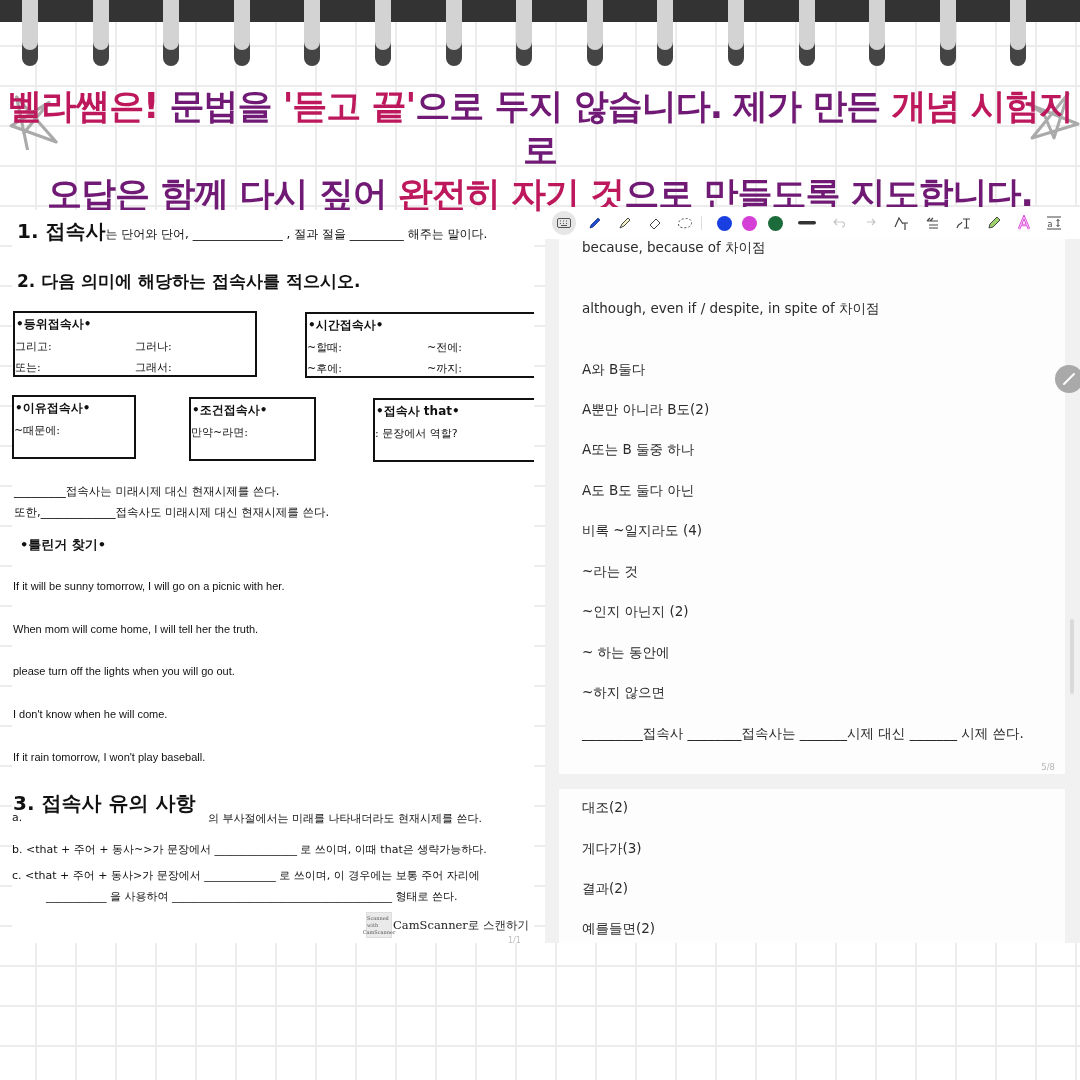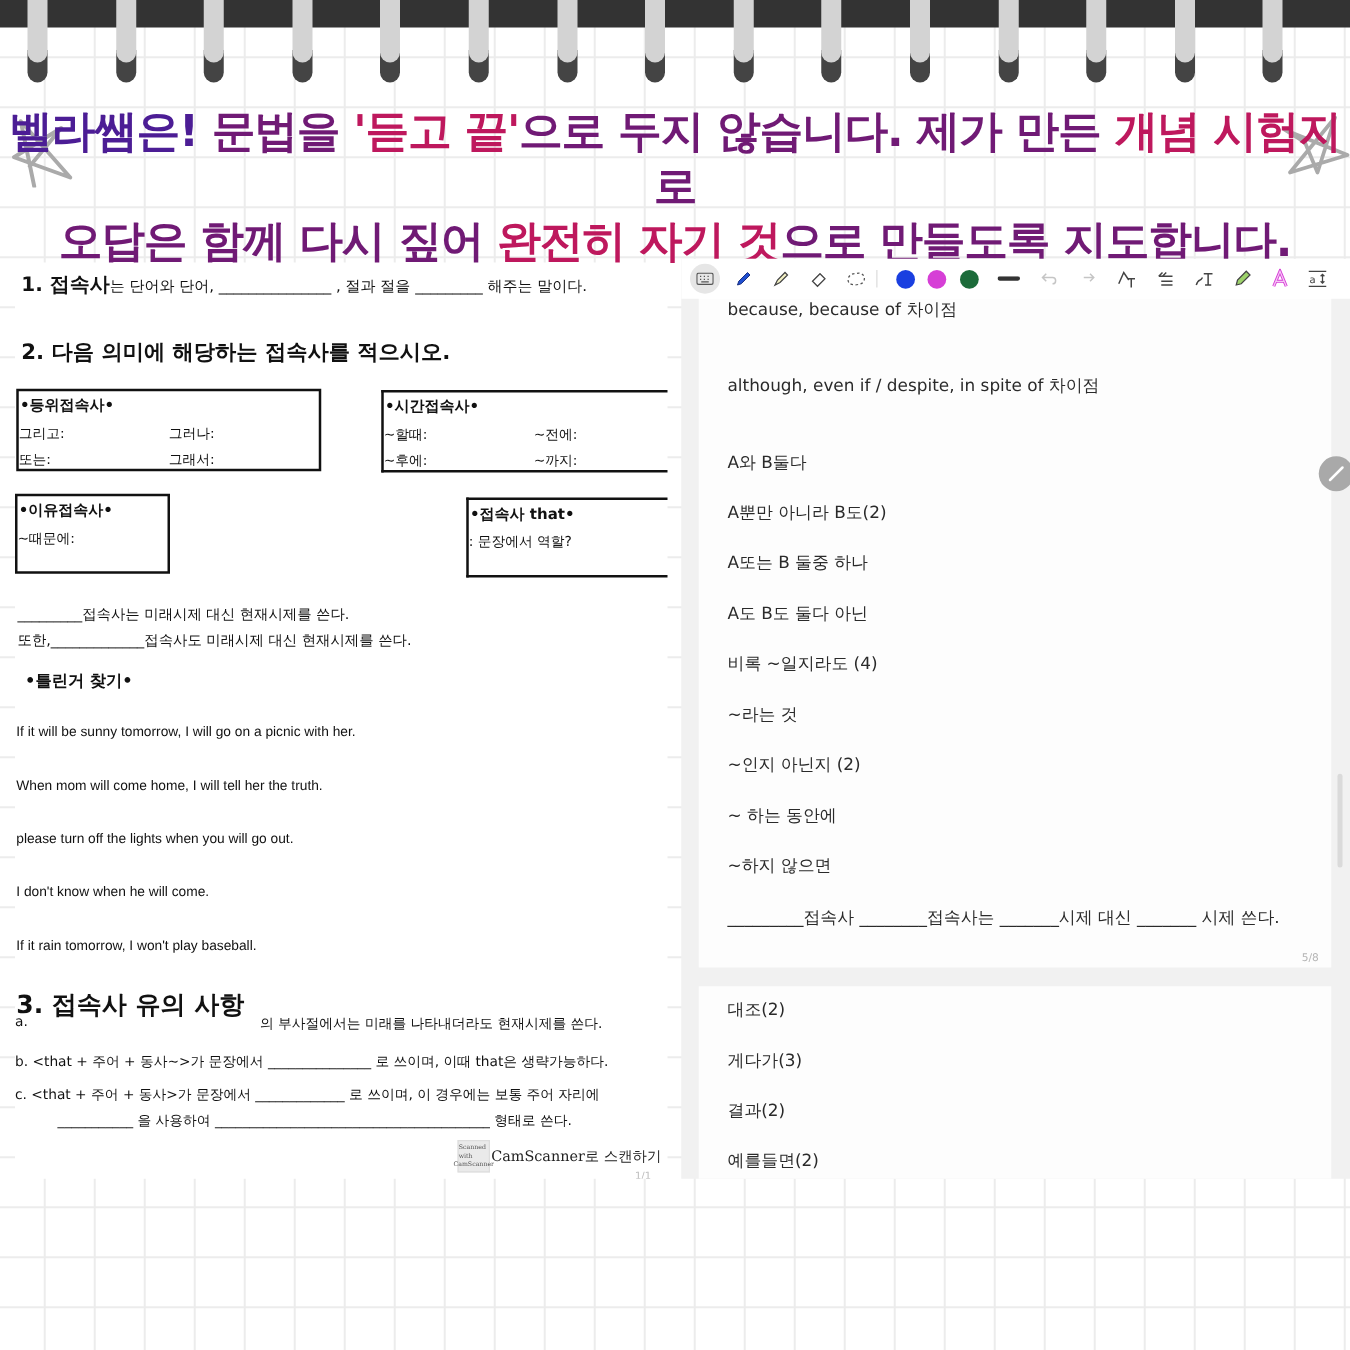--- a/index.html
+++ b/index.html
@@ -35,37 +35,37 @@
   .ring .light { z-index: 2; }
   .ring .dark { z-index: 1; }
 
   
   .headline {
     position: absolute; left: 0; top: 84px; width: 1080px;
     text-align: center; font-weight: bold; font-size: 35px; line-height: 44px;
     letter-spacing: -1px;
     font-family: "DejaVu Sans", sans-serif;
   }
-  .headline .dark-red { color: #4c1d95; }
+  .headline .dark-red { color: #be185d; }
   .headline .red { color: #be185d; }
   .headline .black { color: #701a75; }
 
   .star {
     position: absolute;
   }
 
   
   .left-doc {
     position: absolute; left: 12px; top: 210px; width: 522px; height: 733px;
     background: #ffffff;
     overflow: hidden;
     font-family: "DejaVu Sans", sans-serif;
   }
   .left-doc .h1line { position: absolute; left: 5px; top: 8px; font-size: 12px; }
-  .left-doc .h1line b { font-size: 16px; }
+  .left-doc .h1line b { font-size: 20px; }
   .left-doc .h2 { position: absolute; left: 5px; top: 60px; font-size: 17px; font-weight: bold; }
   .box {
     position: absolute; border: 2.5px solid #111; font-size: 11px;
   }
   .box .title { font-weight: bold; font-size: 12px; margin: 3px 0 0 1px; }
   .box .row { display: flex; margin-top: 6px; }
   .box .row span { display: block; }
   .left-doc .note { position: absolute; left: 2px; font-size: 11.5px; }
   .left-doc .sub-h { position: absolute; left: 8px; top: 326px; font-size: 13px; font-weight: bold; }
   .left-doc .sentence { position: absolute; left: 1px; font-size: 11px; font-family: "Liberation Sans", sans-serif; }
@@ -229,20 +229,26 @@
       </div>
   </div>
 
   <div class="box" style="left:0px; top:185px; width:124px; height:64px;">
     <div class="title">•이유접속사•</div>
     <div class="row">
         <span>~때문에:</span>
       </div>
   </div>
 
+  <div class="box" style="left:177px; top:187px; width:127px; height:64px;">
+    <div class="title">•조건접속사•</div>
+    <div class="row">
+        <span>만약~라면:</span>
+      </div>
+  </div>
 
   <div class="box" style="left:361px; top:188px; width:162px; height:64px; border-right:none;">
     <div class="title">•접속사 that•</div>
     <div class="row">
         <span>: 문장에서 역할?</span>
       </div>
   </div>
 
   <div class="note" style="top:274px">_________접속사는 미래시제 대신 현재시제를 쓴다.</div>
   <div class="note" style="top:295px">또한,_____________접속사도 미래시제 대신 현재시제를 쓴다.</div>

